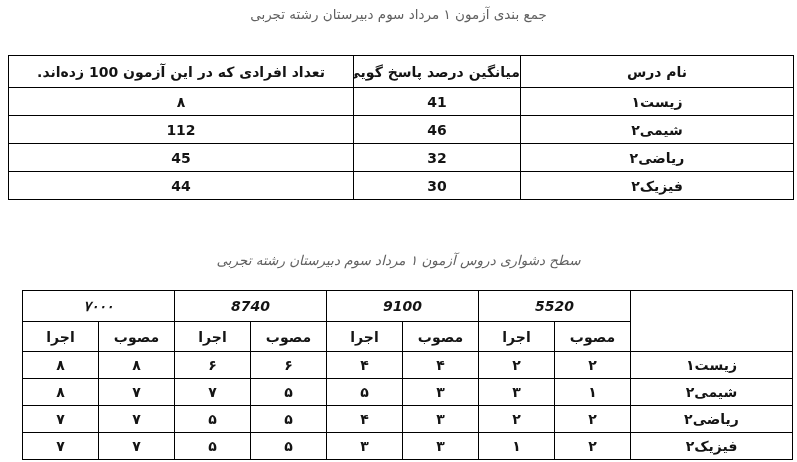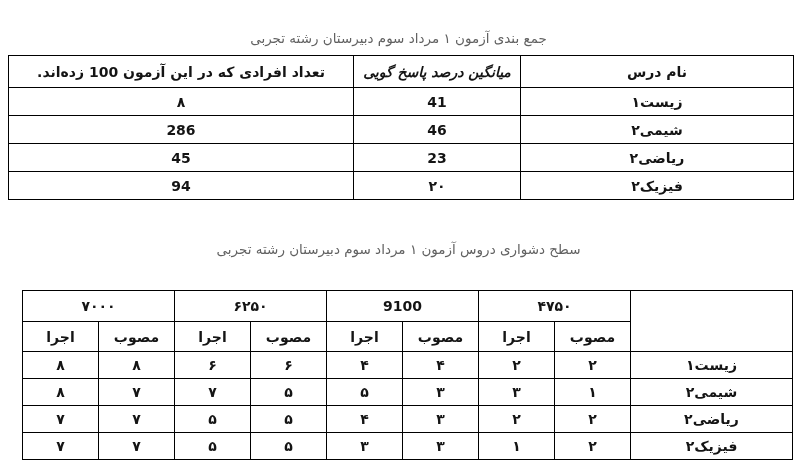--- a/index.html
+++ b/index.html
@@ -18,22 +18,22 @@
     position: absolute;
     left: 0;
     width: 100%;
     text-align: center;
     direction: rtl;
     color: #616161;
     font-size: 13.5px;
     font-weight: 400;
     letter-spacing: 0;
   }
-  #title-summary { top: 30px; }
-  #title-difficulty { top: 241px; }
+  #title-summary { top: 6px; }
+  #title-difficulty { top: 252px; font-style: italic; }
 
   table {
     border-collapse: collapse;
     table-layout: fixed;
     position: absolute;
     background: #ffffff;
   }
   th, td {
     border: 1px solid #000000;
     text-align: center;
@@ -48,31 +48,31 @@
 
   
   #summary-table {
     top: 55px;
     left: 8px;
     width: 782px;
   }
   #summary-table thead th { height: 31px; }
   #summary-table tbody td { height: 27px; }
   #summary-table .col-name   { width: 272px; margin-top: 16px; }
-  #summary-table .col-avg    { width: 166px; font-style: italic; }
+  #summary-table .col-avg    { width: 166px; }
   #summary-table .col-count  { width: 344px; }
 
   
   #difficulty-table {
     top: 290px;
     left: 22px;
     width: 765px;
   }
   #difficulty-table .corner-cell { width: 161px; }
-  #difficulty-table .group-header { width: 151px; }
+  #difficulty-table .group-header { width: 151px; font-style: italic; }
   #difficulty-table tr.groups-row th { height: 30px; }
   #difficulty-table tr.subcols-row th { height: 29px; }
   #difficulty-table tbody td { height: 26px; }
 </style>
 </head>
 <body>
 
 <div id="title-summary" class="doc-title">جمع بندی آزمون ۱ مرداد سوم دبیرستان رشته تجربی</div>
 
 <table id="summary-table" dir="rtl">
@@ -85,45 +85,45 @@
   </thead>
   <tbody>
       <tr>
         <td>زیست۱</td>
         <td>41</td>
         <td>۸</td>
       </tr>
       <tr>
         <td>شیمی۲</td>
         <td>46</td>
-        <td>286</td>
+        <td>112</td>
       </tr>
       <tr>
         <td>ریاضی۲</td>
-        <td>23</td>
+        <td>32</td>
         <td>45</td>
       </tr>
       <tr>
         <td>فیزیک۲</td>
-        <td>۲۰</td>
-        <td>94</td>
+        <td>30</td>
+        <td>44</td>
       </tr>
     </tbody>
 </table>
 
 <div id="title-difficulty" class="doc-title">سطح دشواری دروس آزمون ۱ مرداد سوم دبیرستان رشته تجربی</div>
 
 <table id="difficulty-table" dir="rtl">
   <thead>
     <tr class="groups-row">
       <th class="corner-cell" rowspan="2"></th>
 
-    <th colspan="2" class="group-header">۴۷۵۰</th>
+    <th colspan="2" class="group-header">5520</th>
         <th colspan="2" class="group-header">9100</th>
-        <th colspan="2" class="group-header">۶۲۵۰</th>
+        <th colspan="2" class="group-header">8740</th>
         <th colspan="2" class="group-header">۷۰۰۰</th>
       </tr>
     <tr class="subcols-row">
 
     <th>مصوب</th>
         <th>اجرا</th>
         <th>مصوب</th>
         <th>اجرا</th>
         <th>مصوب</th>
         <th>اجرا</th>

